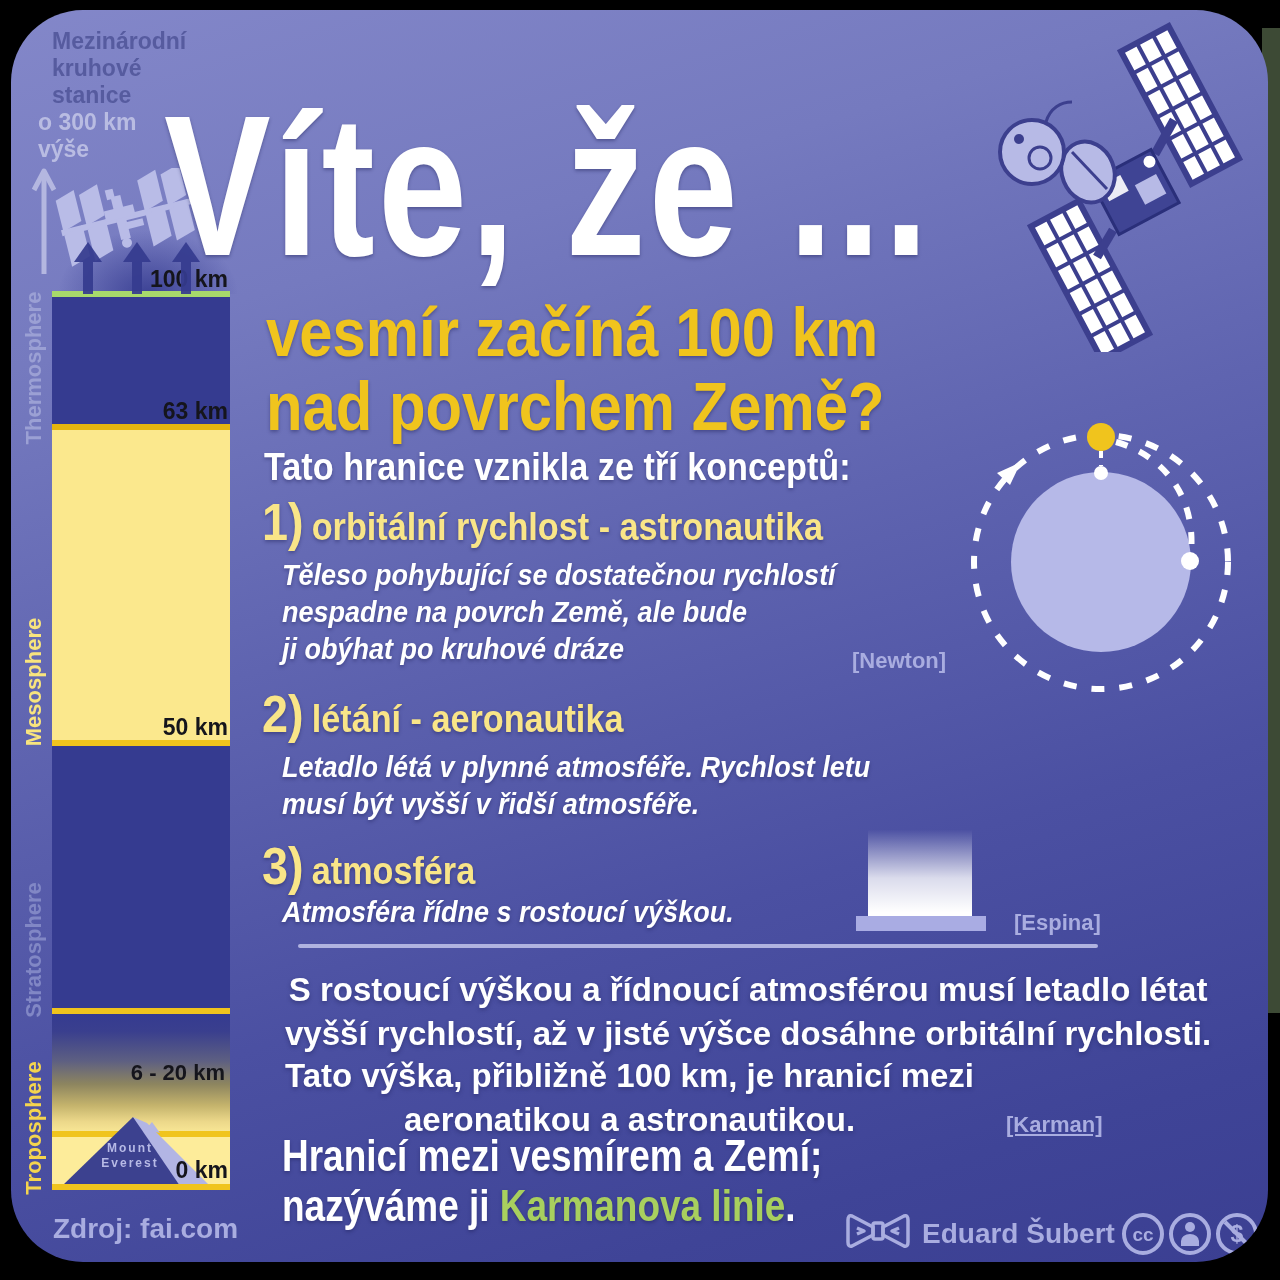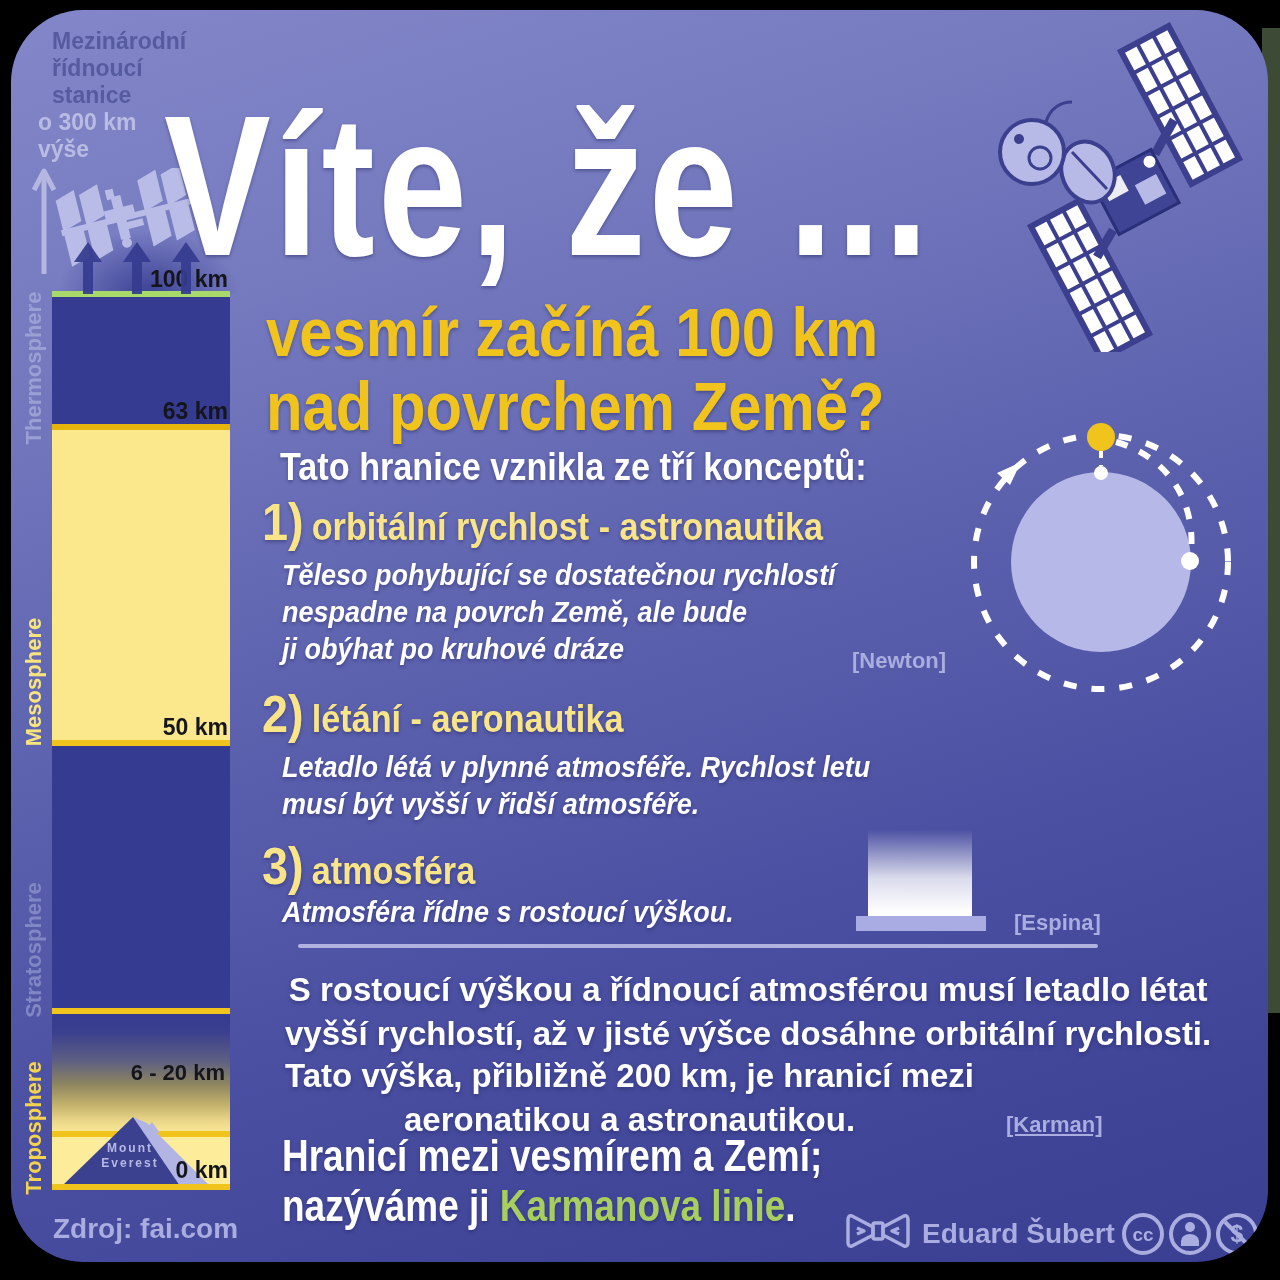--- a/index.html
+++ b/index.html
@@ -53,21 +53,21 @@
   .mtn-label { left:88px; top:1141px; width:84px; text-align:center; font-size:12px;
                letter-spacing:2px; line-height:15px; color:#b7bae6; z-index:5; }
   .src { left:53px; top:1213px; font-size:28px; color:#a9ade0; }
 
   
   .title { left:164px; top:86px; font-size:200px; line-height:1; color:#fff;
            transform:scaleX(.8); transform-origin:left top; letter-spacing:4px; white-space:nowrap; }
   .sub { left:266px; font-size:68px; line-height:1; color:#f0c41d; }
   .sub1 { top:298px; } .sub2 { top:372px; }
   .sub > span { transform:scaleX(.88); transform-origin:left top; display:inline-block; white-space:nowrap; }
-  .intro { left:280px; top:446px; font-size:38px; color:#fff; }
+  .intro { left:264px; top:446px; font-size:38px; color:#fff; }
 
   .crow { left:262px; display:flex; align-items:baseline; gap:9px; color:#f9e588;
           transform:scaleX(.9); transform-origin:left top; white-space:nowrap; }
   .crow .num { font-size:52px; line-height:1; }
   .crow .hd  { font-size:38px; line-height:1; }
   .crow1 { top:496px; } .crow2 { top:688px; } .crow3 { top:840px; }
 
   .cbody { left:282px; font-size:30px; line-height:37px; color:#fff;font-style:italic; }
   .cbody1 { top:556px; } .cbody2 { top:748px; } .cbody3 { top:893px; }
   .credit { position:absolute; font-size:22px; color:#a9ade0; }
@@ -128,21 +128,21 @@
       <div class="alt alt-620">6 - 20 km</div>
       <div class="alt alt-0">0 km</div>
 
       <div class="vlabel v-thermo">Thermosphere</div>
       <div class="vlabel v-meso">Mesosphere</div>
       <div class="vlabel v-strato">Stratosphere</div>
       <div class="vlabel v-tropo">Troposphere</div>
 
       <div class="abs iss-note">
         <div class="dark">Mezinárodní</div>
-        <div class="dark">řídnoucí</div>
+        <div class="dark">kruhové</div>
         <div class="dark">stanice</div>
         <div class="light">o 300 km</div>
         <div class="light">výše</div>
       </div>
 
       <svg class="abs" style="left:28px; top:162px;" width="32" height="114" viewBox="0 0 32 114">
         <line x1="16" y1="112" x2="16" y2="14" stroke="#b4b7e0" stroke-width="5"></line>
         <polyline points="6,28 16,9 26,28" fill="none" stroke="#b4b7e0" stroke-width="5" stroke-linejoin="round"></polyline>
       </svg>
 
@@ -265,21 +265,21 @@
         <circle cx="1101" cy="437" r="14" fill="#f0c41d"></circle>
       </svg>
 
       <div class="abs divider"></div>
 
       <div class="abs para para1 sh">
         <div><span>S rostoucí výškou a řídnoucí atmosférou musí letadlo létat</span></div>
         <div><span>vyšší rychlostí, až v jisté výšce dosáhne orbitální rychlosti.</span></div>
       </div>
       <div class="abs para para2 sh">
-        <div><span>Tato výška, přibližně 200 km, je hranicí mezi</span></div>
+        <div><span>Tato výška, přibližně 100 km, je hranicí mezi</span></div>
         <div><span>aeronatikou a astronautikou.</span></div>
       </div>
       <div class="credit cr-karman">[Karman]</div>
 
       <div class="abs final final1 sh">
         <span class="wrap">Hranicí mezi vesmírem a Zemí;</span>
       </div>
       <div class="abs final final2 sh">
         <span class="wrap"><span>nazýváme ji </span><span class="hl">Karmanova linie</span><span>.</span></span>
       </div>

